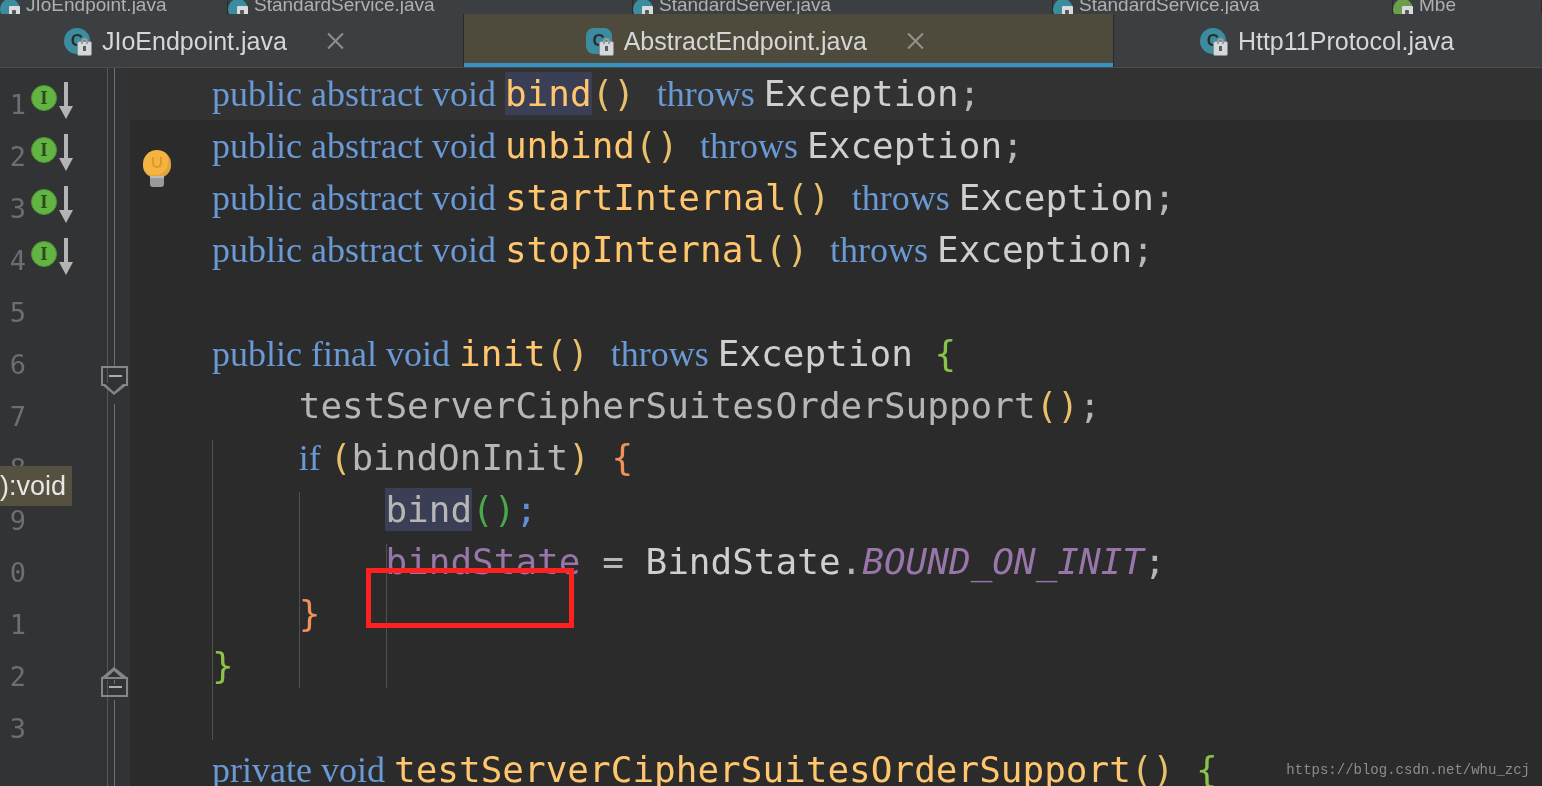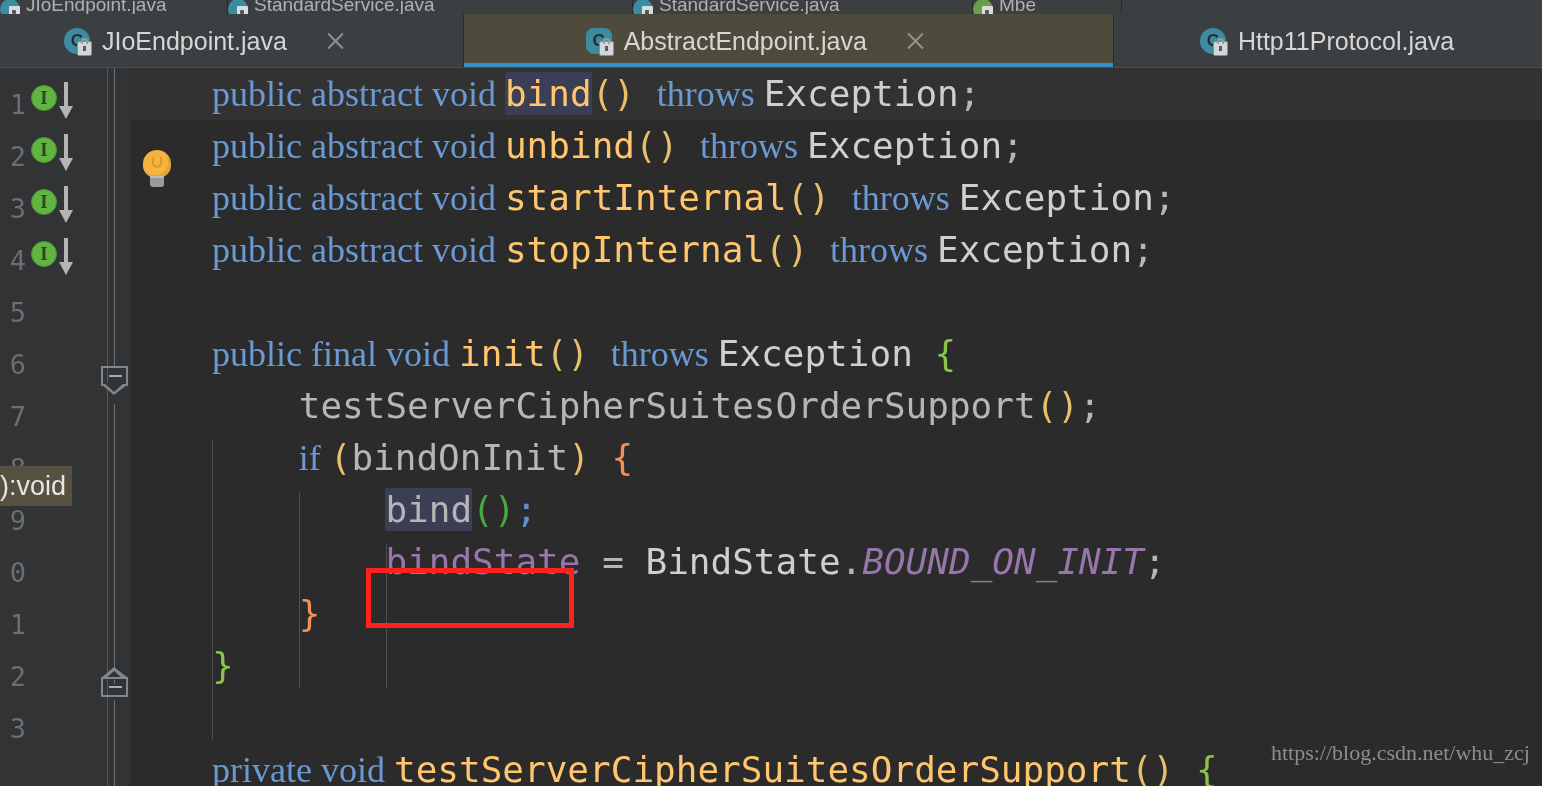--- a/index.html
+++ b/index.html
@@ -425,23 +425,23 @@
     left: 366px; top: 500px;
     width: 208px; height: 60px;
     border: 5px solid #ff2020;
     box-sizing: border-box;
     z-index: 5;
   }
 
   
   .watermark {
     position: absolute;
-    right: 12px; bottom: 20px;
-    font-family: Liberation Serif, serif;
-    font-size: 22px;
+    right: 12px; bottom: 8px;
+    font-family: Liberation Mono, monospace;
+    font-size: 14px;
     color: #8d8d8d;
     white-space: nowrap;
     z-index: 7;
   }
 </style>
 </head>
 <body>
 
 <div id="app">
 
@@ -452,20 +452,27 @@
           <span class="lock"></span>
         </span>
         <span class="ctab-label">JIoEndpoint.java</span>
       </div>
       <div class="ctab" style="width: 405px;">
         <span class="ctab-icon">
           <span class="disc blue"></span>
           <span class="lock"></span>
         </span>
         <span class="ctab-label">StandardService.java</span>
+      </div>
+      <div class="ctab" style="width: 420px;">
+        <span class="ctab-icon">
+          <span class="disc blue"></span>
+          <span class="lock"></span>
+        </span>
+        <span class="ctab-label">StandardServer.java</span>
       </div>
       <div class="ctab" style="width: 340px;">
         <span class="ctab-icon">
           <span class="disc blue"></span>
           <span class="lock"></span>
         </span>
         <span class="ctab-label">StandardService.java</span>
       </div>
       <div class="ctab" style="width: 149px; align-items: flex-end;">
         <span class="ctab-icon">

